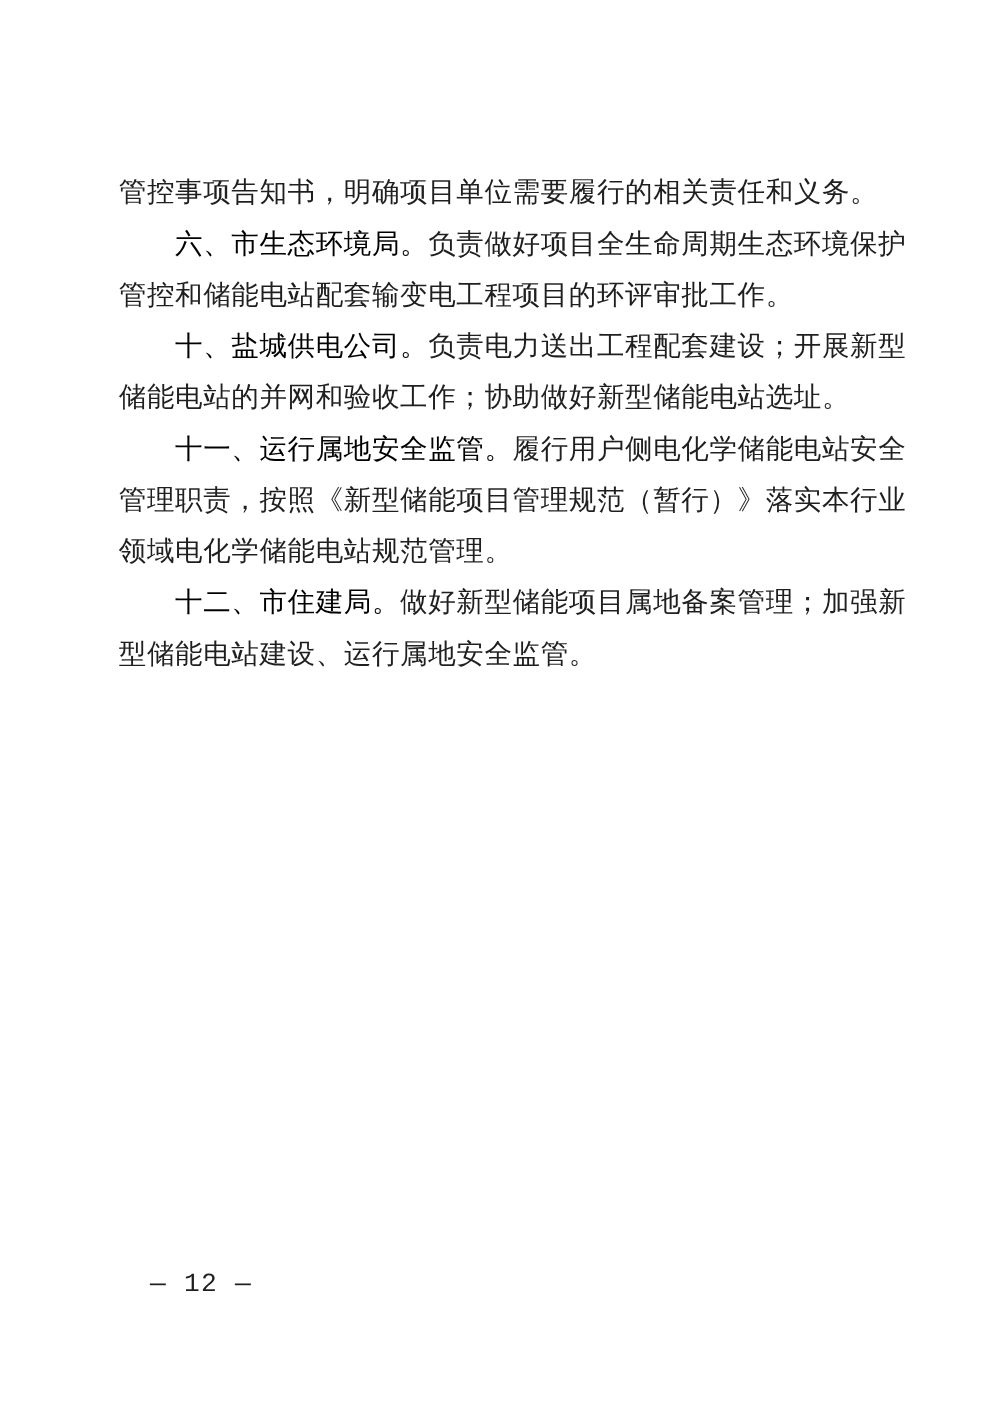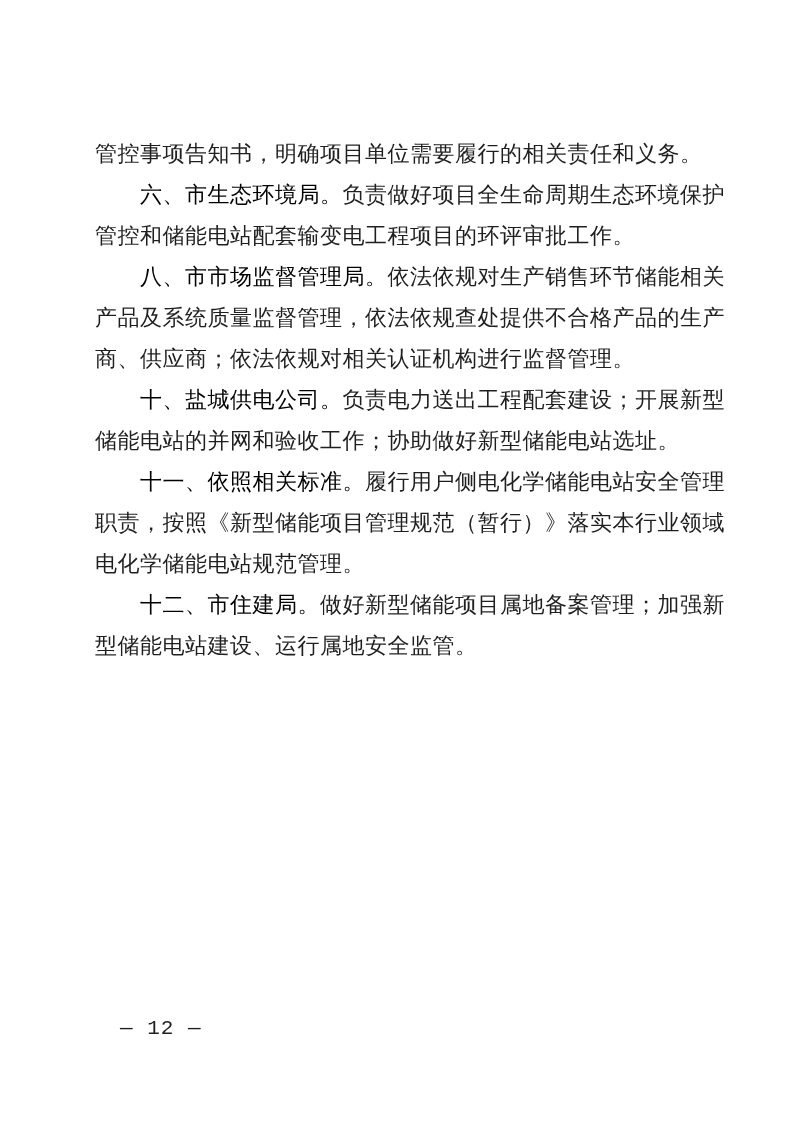--- a/index.html
+++ b/index.html
@@ -63,26 +63,25 @@
 
 <div class="page">
 
   <div class="content">
 
     <p class="para continuation"><span class="para-body">管控事项告知书，明确项目单位需要履行的相关责任和义务。</span></p>
 
     <p class="para"><span class="para-heading">六、市生态环境局。</span><span class="para-body">负责做好项目全生命周期生态环境保护管控和储能电站配套输变电工程项目的环评审批工作。</span></p>
 
 
-    <p class="para"><span class="para-heading">八、市市场监督管理局。</span><span class="para-body">依法依规对生产销售环节储能相关产品及系统质量监督管理，依法依规查处提供不合格产品的生产商、供应商；依法依规对相关认证机构进行监督管理。</span></p>
 
 
     <p class="para"><span class="para-heading">十、盐城供电公司。</span><span class="para-body">负责电力送出工程配套建设；开展新型储能电站的并网和验收工作；协助做好新型储能电站选址。</span></p>
 
-    <p class="para"><span class="para-heading">十一、依照相关标准。</span><span class="para-body">履行用户侧电化学储能电站安全管理职责，按照《新型储能项目管理规范（暂行）》落实本行业领域电化学储能电站规范管理。</span></p>
+    <p class="para"><span class="para-heading">十一、运行属地安全监管。</span><span class="para-body">履行用户侧电化学储能电站安全管理职责，按照《新型储能项目管理规范（暂行）》落实本行业领域电化学储能电站规范管理。</span></p>
 
     <p class="para"><span class="para-heading">十二、市住建局。</span><span class="para-body">做好新型储能项目属地备案管理；加强新型储能电站建设、运行属地安全监管。</span></p>
 
   </div>
 
   <div class="footer">— 12 —</div>
 
 </div>
 
 </body></html>

